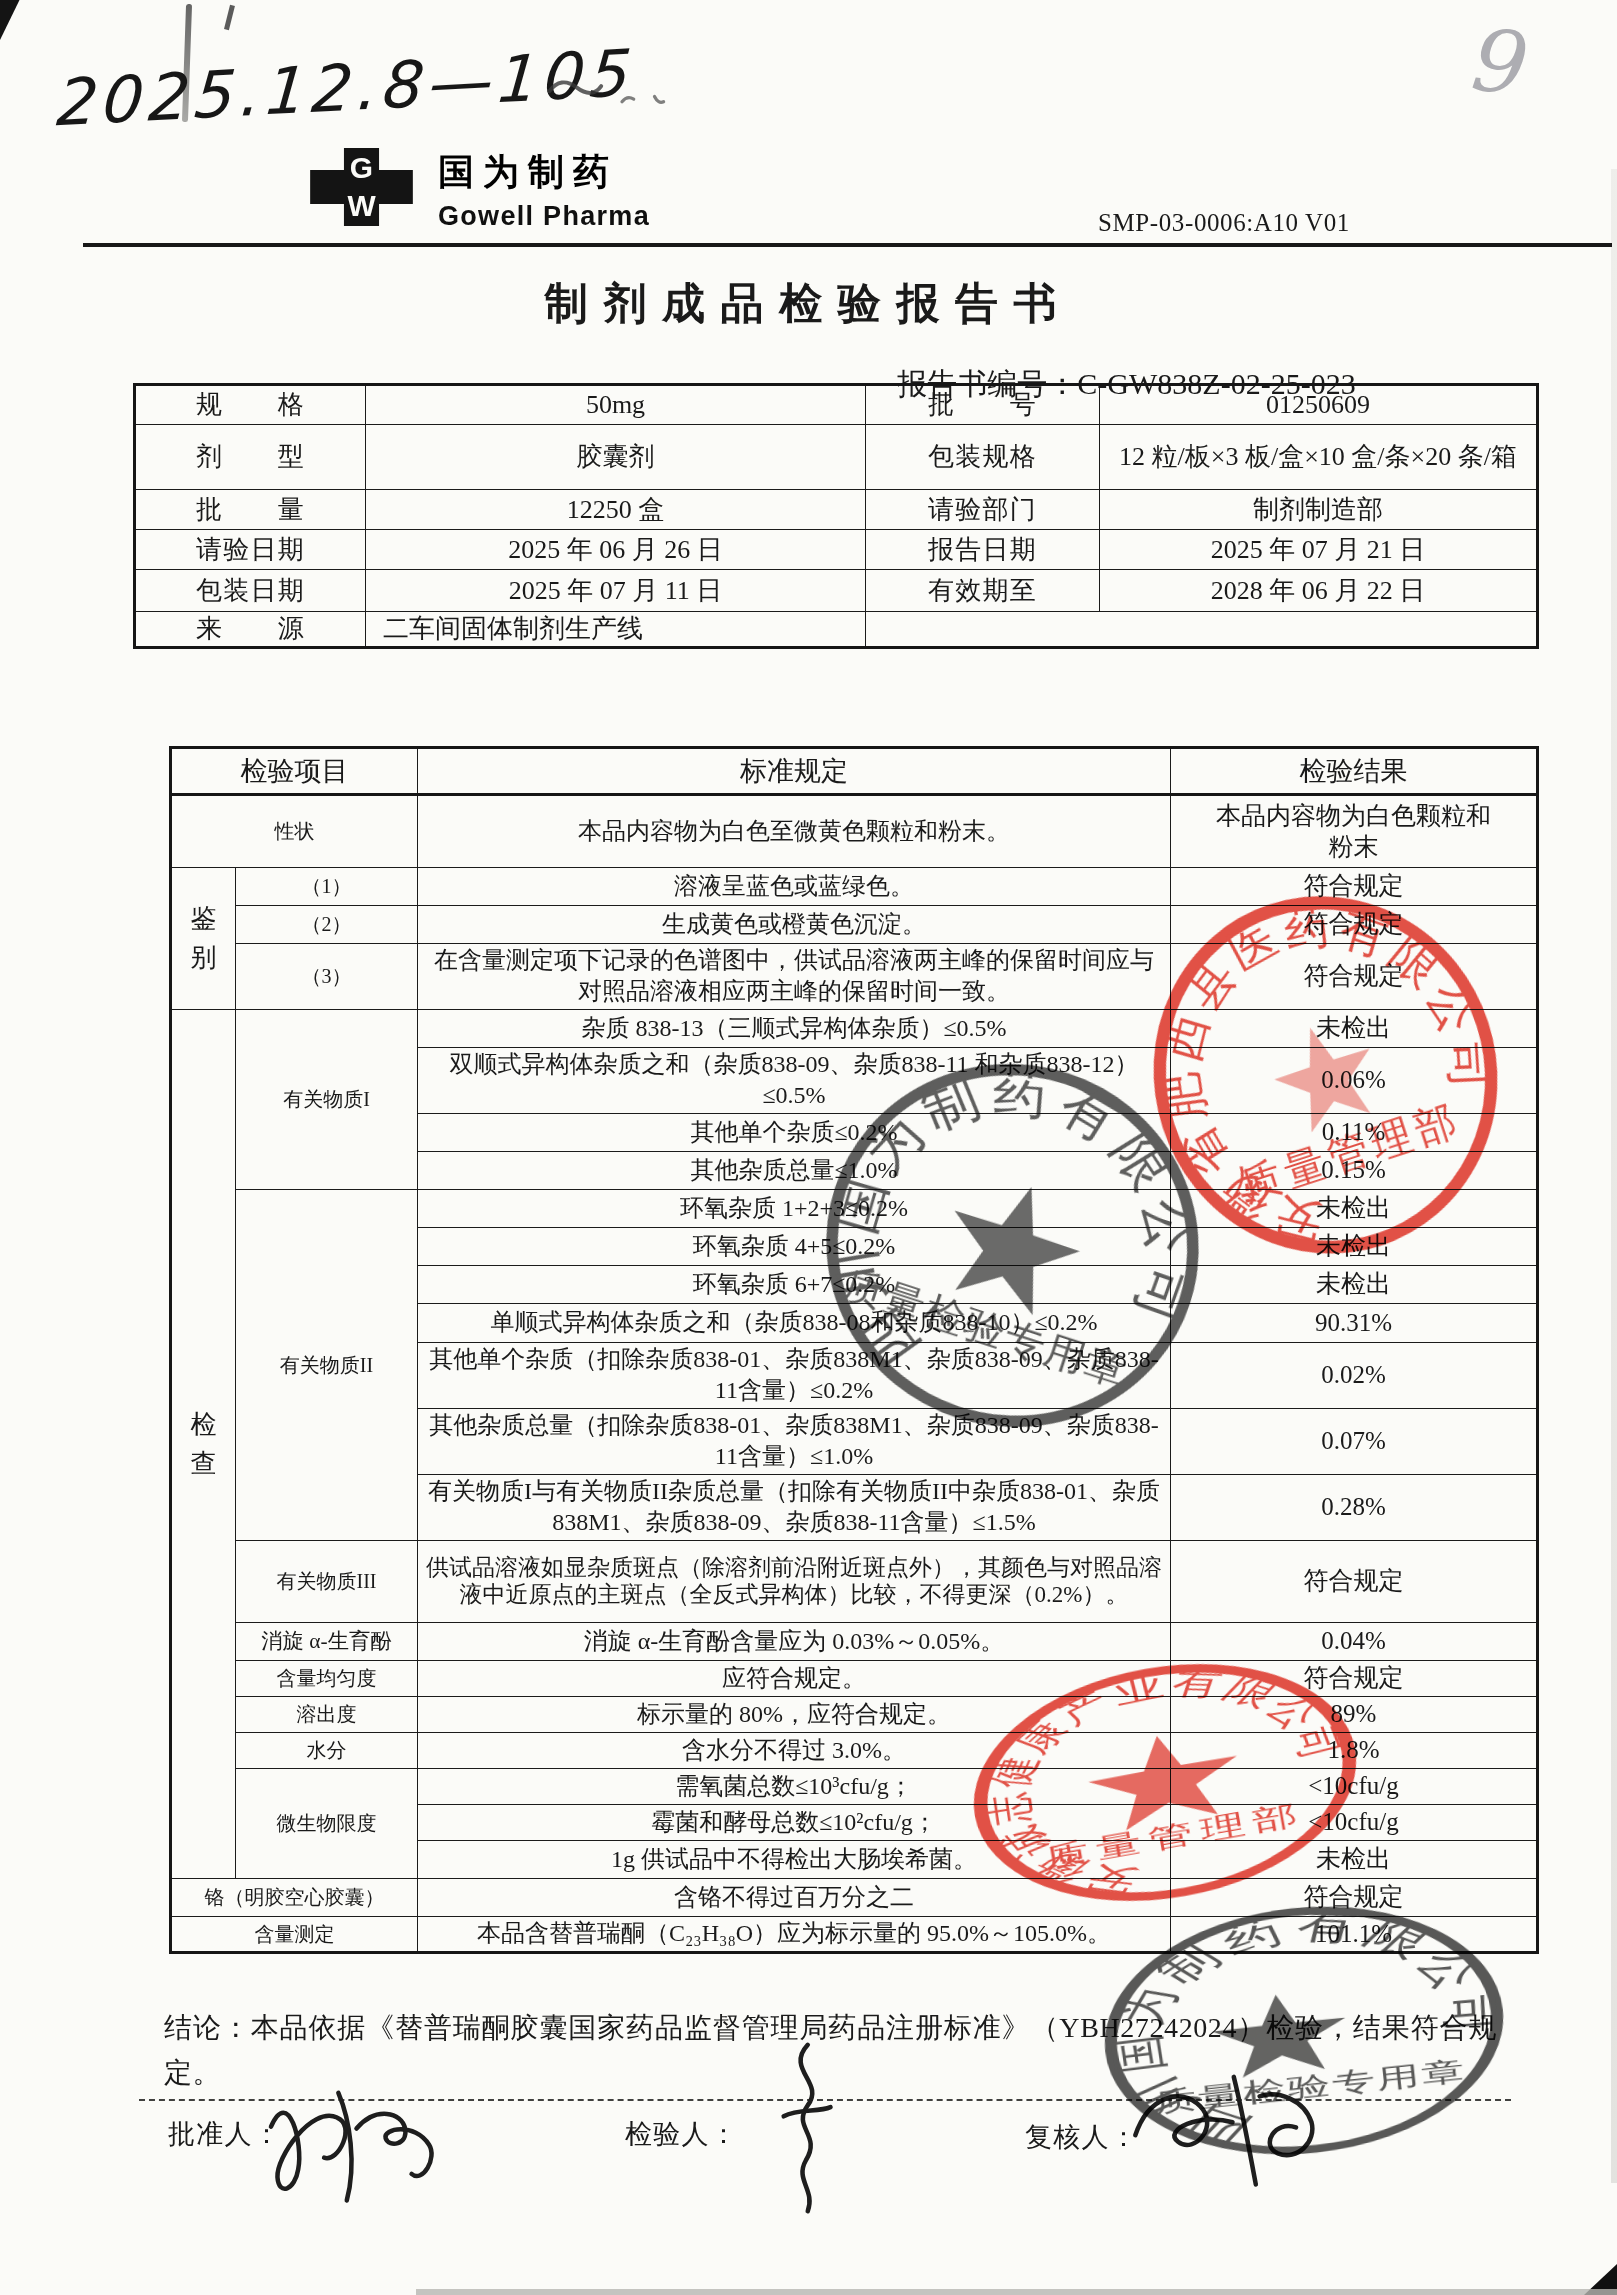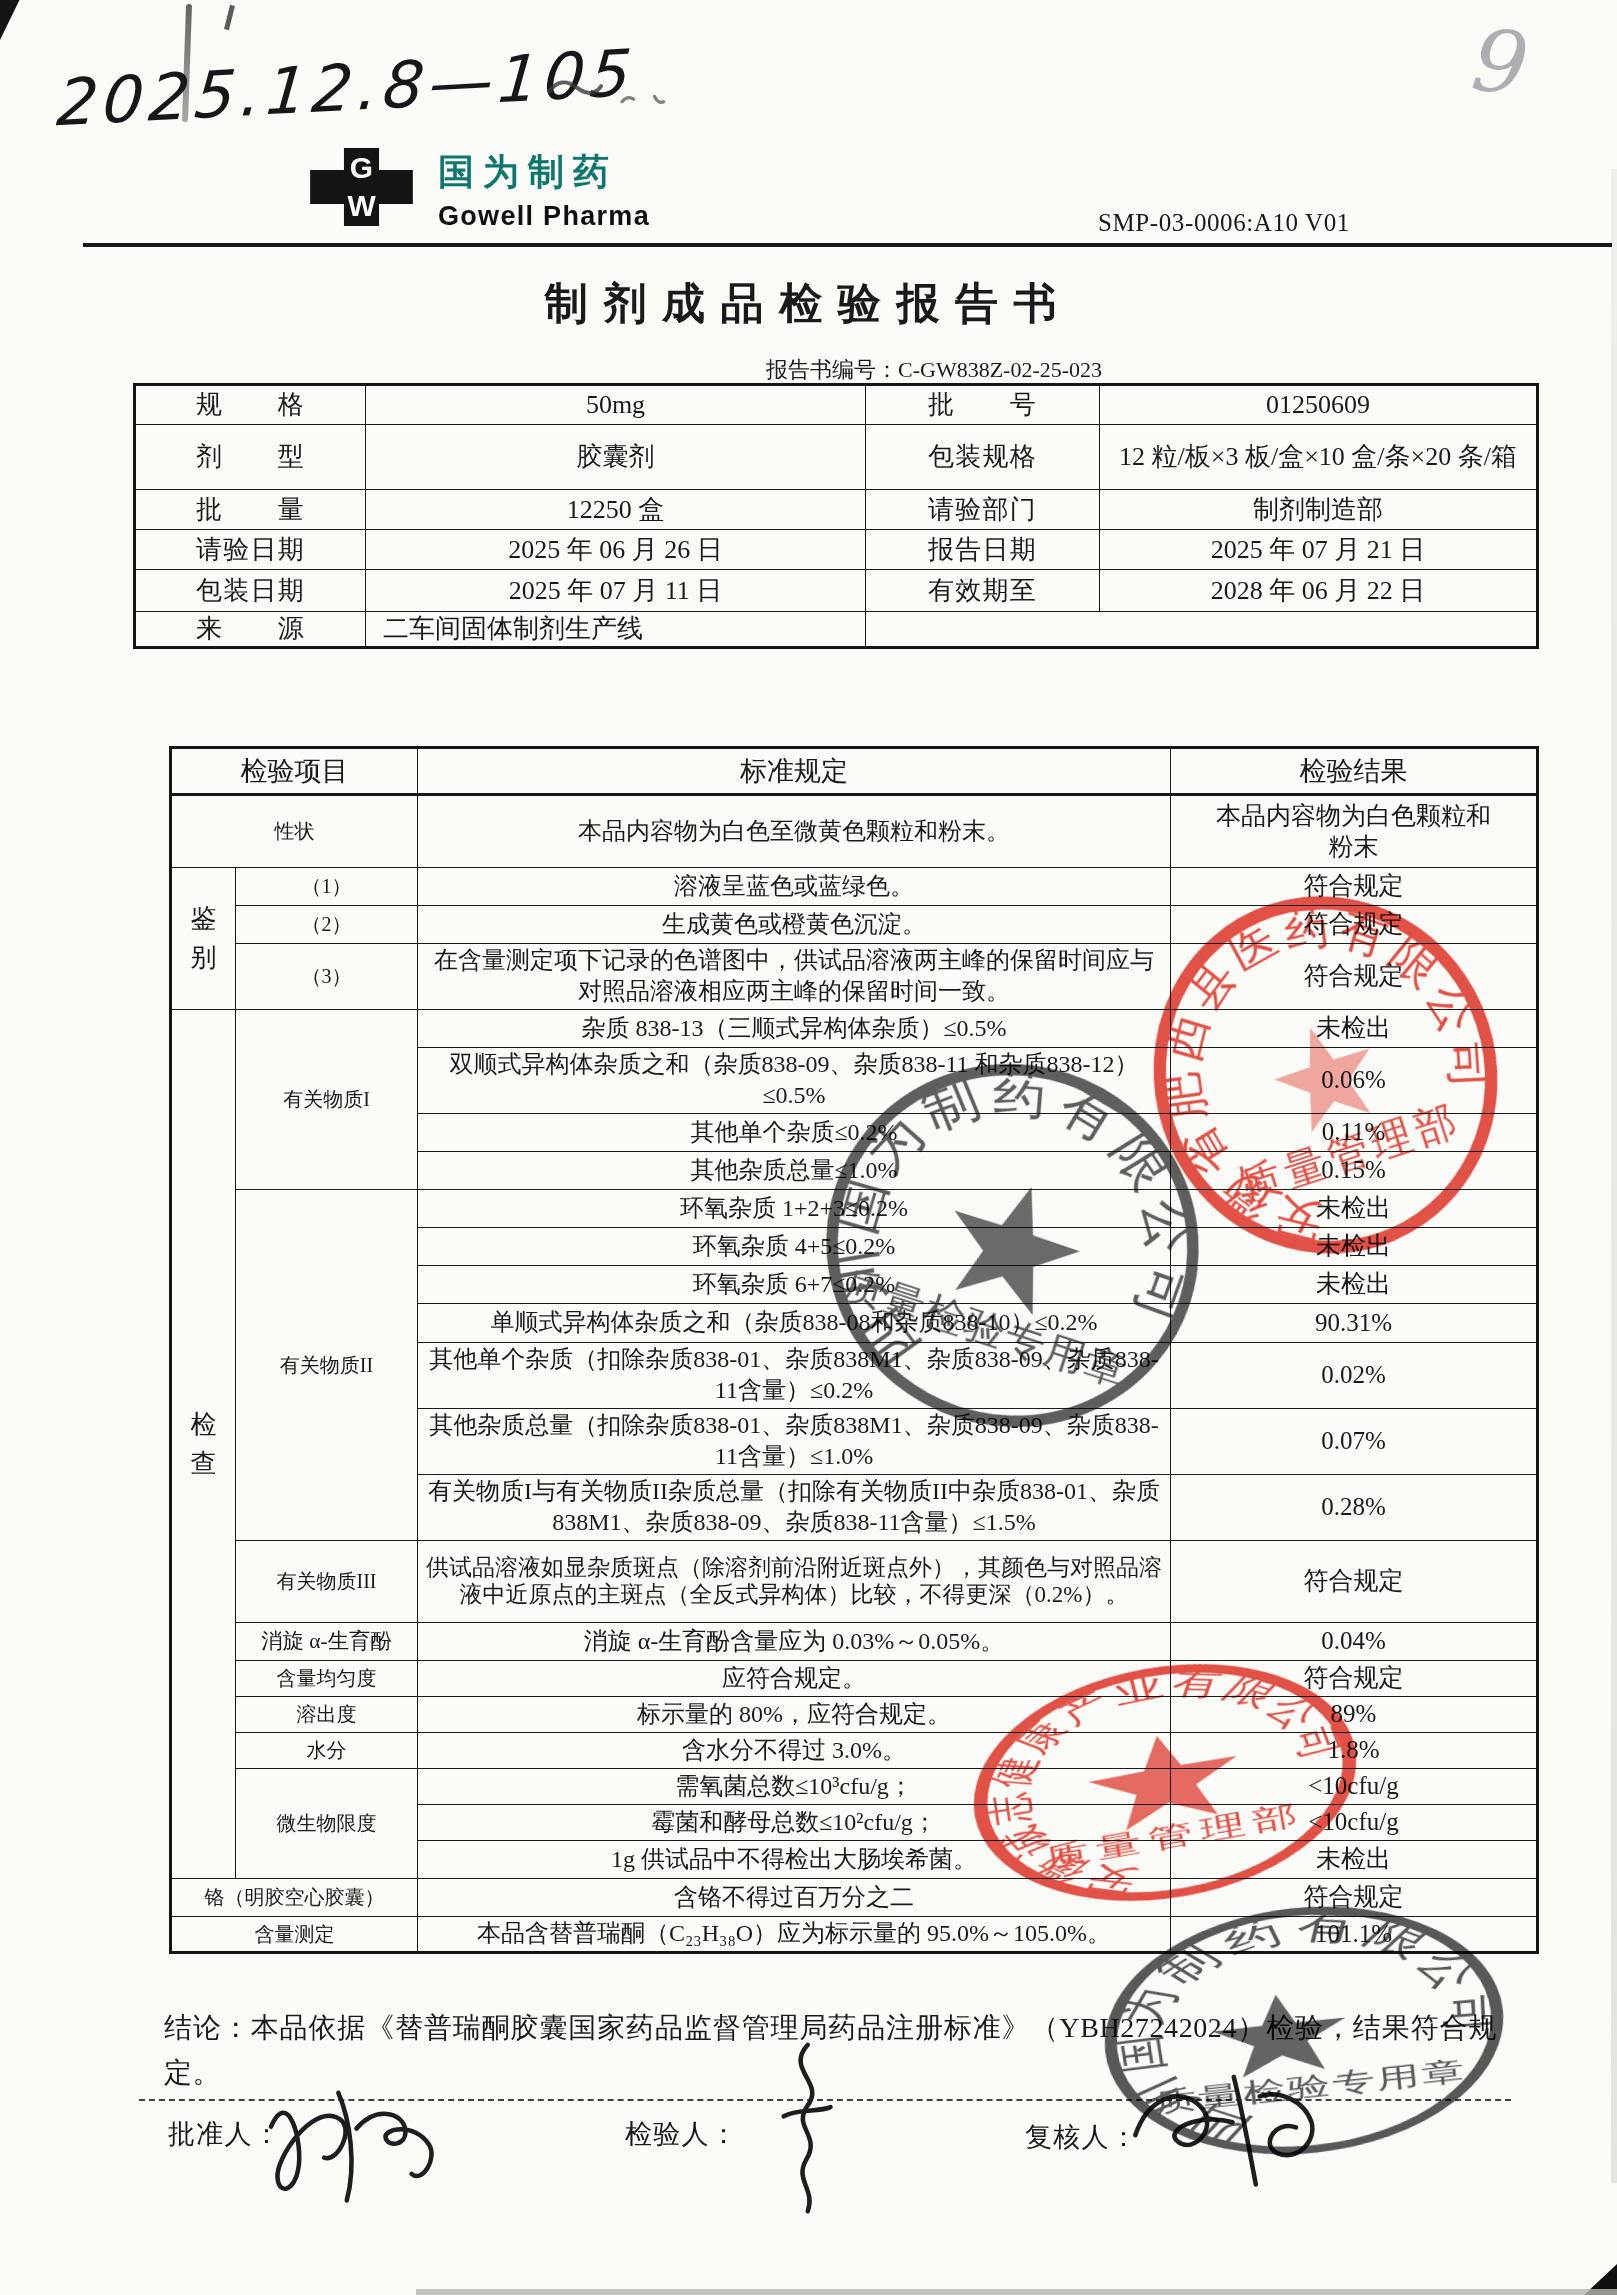--- a/index.html
+++ b/index.html
@@ -18,29 +18,29 @@
               background:linear-gradient(#e4e4e0,#cfcfcb);opacity:.55;}
   
   .hand-date{position:absolute;left:57px;top:51px;font-family:"DejaVu Sans",sans-serif;
              font-size:64px;font-weight:500;font-style:italic;letter-spacing:5.2px;color:#171717;
              transform:rotate(-3deg) skewX(-8deg);}
   .hand-page{position:absolute;left:1473px;top:11.7px;font-family:"DejaVu Serif",serif;
              font-size:86px;font-weight:300;font-style:italic;color:#a0a0a6;transform:rotate(7deg);opacity:.85;}
   .ink-squiggle{position:absolute;left:544px;top:64px;}
   
   .logo-block{position:absolute;left:310px;top:148px;display:flex;align-items:flex-start;gap:25px;}
-  .logo-text .cn{font-size:36px;font-weight:700;letter-spacing:9px;color:#0f766e;
+  .logo-text .cn{font-size:36px;font-weight:700;letter-spacing:9px;color:#000000;
                  font-family:"Liberation Sans","DejaVu Sans",sans-serif;}
   .logo-text .en{font-size:27px;font-weight:700;letter-spacing:1.3px;color:#101010;margin-top:3.9px;
                  font-family:"Liberation Sans","DejaVu Sans",sans-serif;}
   .top-rule{position:absolute;left:83px;top:243px;width:1529px;height:3.9px;background:#181818;}
   .smp-code{position:absolute;left:1098px;top:209px;width:383px;text-align:left;font-size:25px;letter-spacing:0.6px;}
   .title{position:absolute;left:0;top:275px;width:1617px;text-align:center;font-size:43px;
          font-weight:700;letter-spacing:15.6px;}
-  .report-no{position:absolute;left:766px;top:355px;width:721px;text-align:left;font-size:22px;}
+  .report-no{position:absolute;left:766px;top:364px;width:721px;text-align:center;font-size:30px;}
   
   table{border-collapse:collapse;table-layout:fixed;position:absolute;background:transparent;}
   td{border:1.9px solid #1b1b1b;text-align:center;vertical-align:middle;padding:1.3px 6.5px;
      font-size:26px;line-height:1.22;overflow:hidden;}
   .info-table{left:133px;top:383px;width:1403px;border:3.2px solid #161616;}
   .info-table td.lbl{letter-spacing:1.3px;}
   .info-table td.left{text-align:left;padding-left:17px;}
   .main-table{left:169px;top:746px;width:1367px;border:3.2px solid #161616;}
   .main-table td.hd{font-size:27px;border-bottom:3.2px solid #161616;}
   .main-table td.std{font-size:24px;line-height:1.3;}

